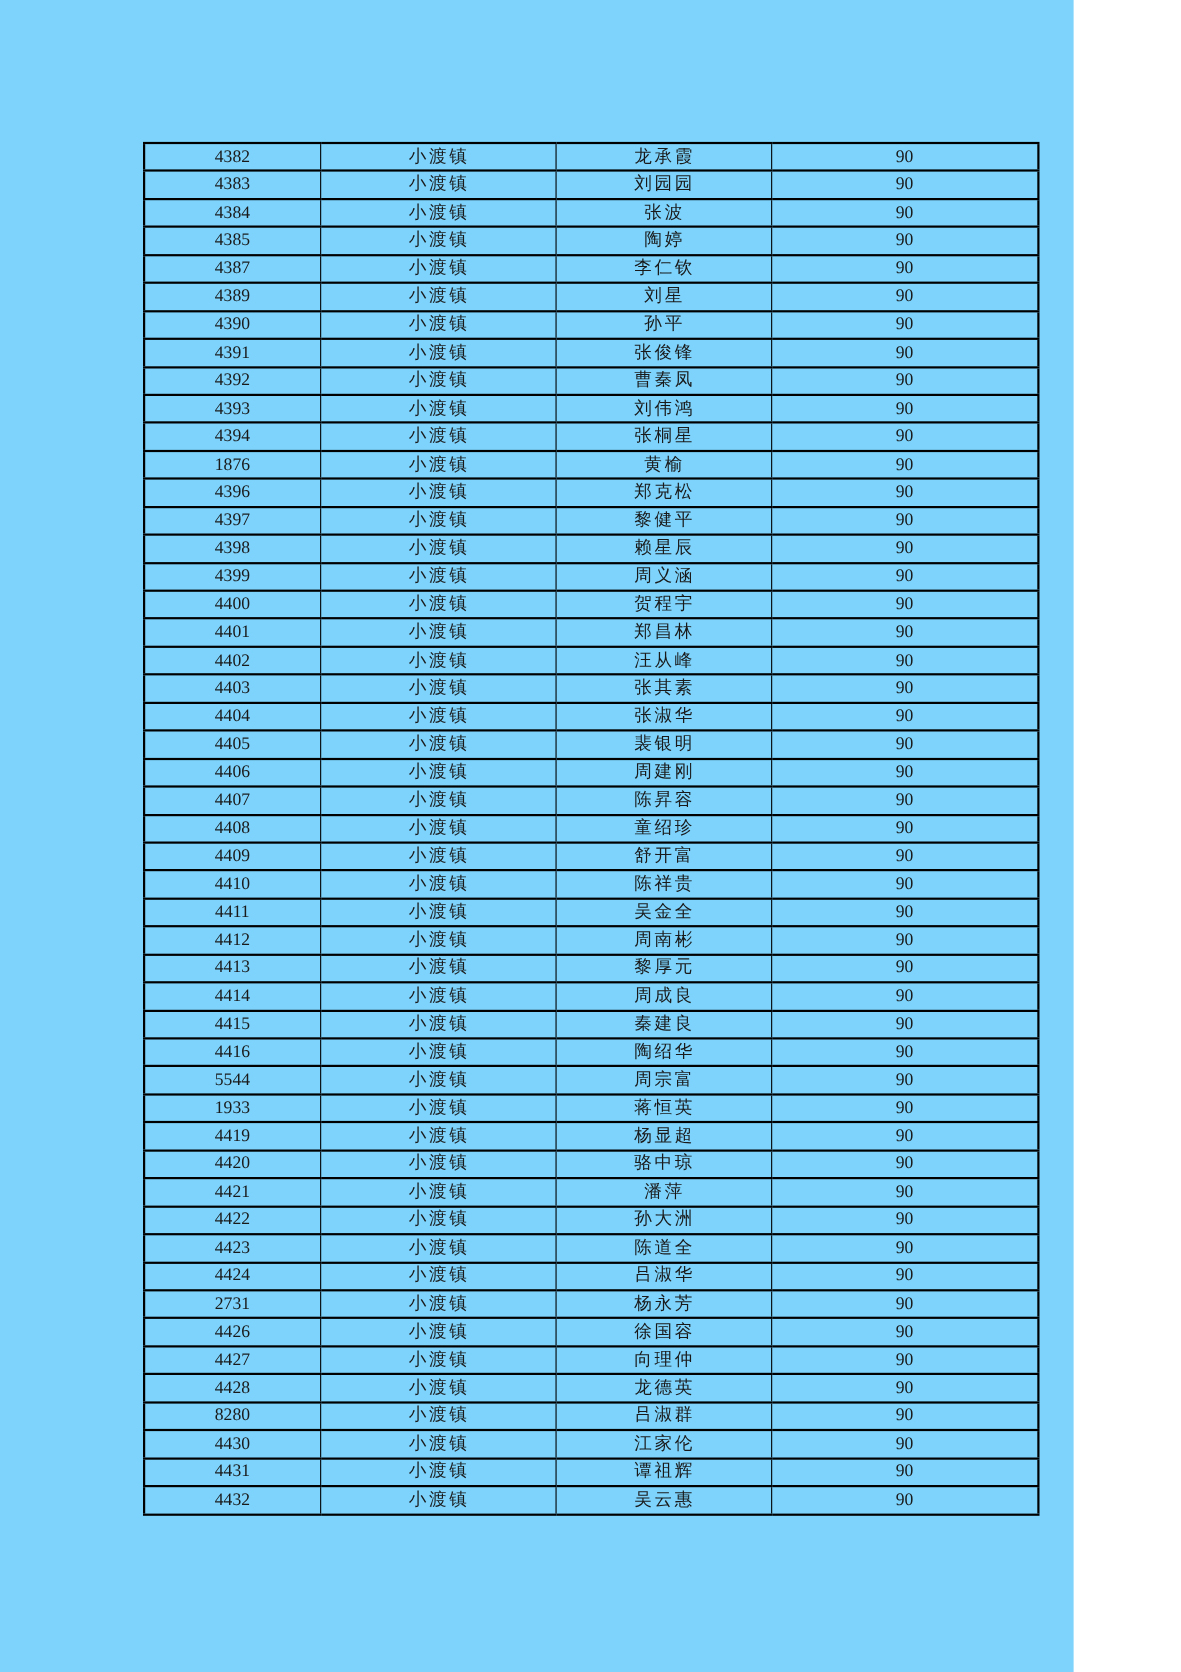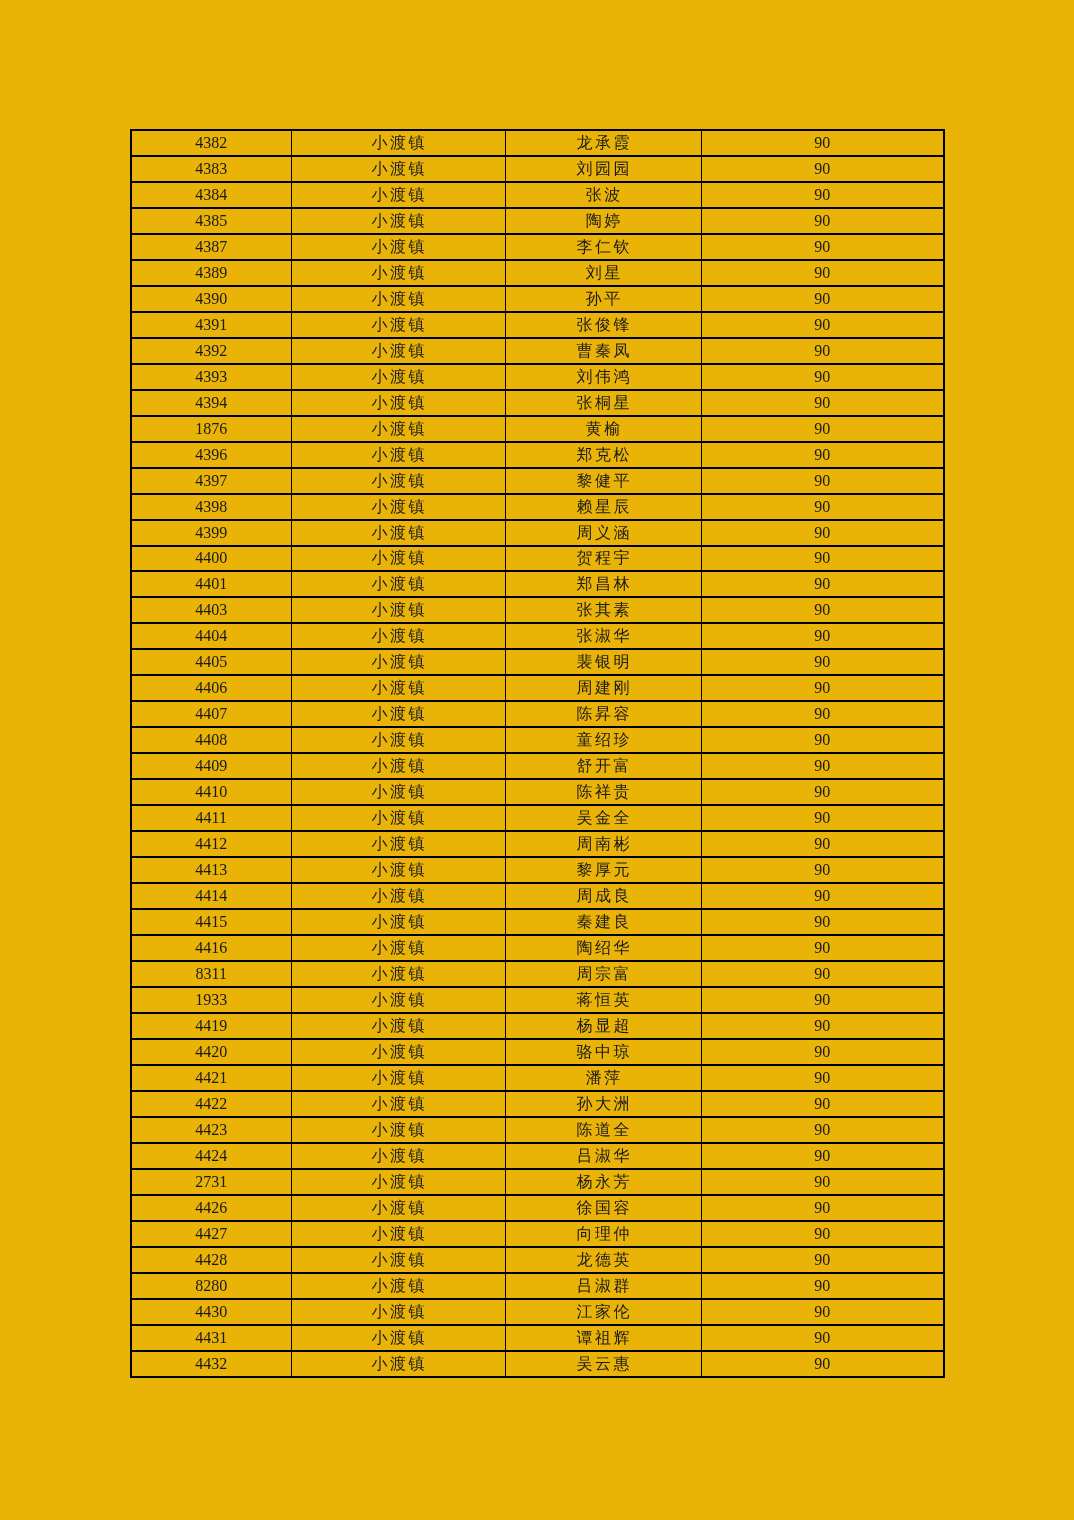--- a/index.html
+++ b/index.html
@@ -10,23 +10,23 @@
   body {
     width: 1074px;
     height: 1520px;
     position: relative;
     font-family: "Liberation Serif", "DejaVu Serif", serif;
     color: #1a1a1a;
   }
   .page {
     position: absolute;
     left: 0; top: 0;
-    width: 1074px;
+    width: 976px;
     height: 1520px;
-    background: #eab308;
+    background: #7dd3fc;
   }
   table.roster {
     position: absolute;
     left: 130px;
     top: 129px;
     width: 813px;
     height: 1249px;
     border-collapse: collapse;
     table-layout: fixed;
     border: 2px solid #000000;
@@ -190,20 +190,26 @@
           <td>90</td>
         </tr>
 
         <tr>
           <td>4401</td>
           <td class="zh">小渡镇</td>
           <td class="zh">郑昌林</td>
           <td>90</td>
         </tr>
 
+        <tr>
+          <td>4402</td>
+          <td class="zh">小渡镇</td>
+          <td class="zh">汪从峰</td>
+          <td>90</td>
+        </tr>
 
         <tr>
           <td>4403</td>
           <td class="zh">小渡镇</td>
           <td class="zh">张其素</td>
           <td>90</td>
         </tr>
 
         <tr>
           <td>4404</td>
@@ -290,21 +296,21 @@
         </tr>
 
         <tr>
           <td>4416</td>
           <td class="zh">小渡镇</td>
           <td class="zh">陶绍华</td>
           <td>90</td>
         </tr>
 
         <tr>
-          <td>8311</td>
+          <td>5544</td>
           <td class="zh">小渡镇</td>
           <td class="zh">周宗富</td>
           <td>90</td>
         </tr>
 
         <tr>
           <td>1933</td>
           <td class="zh">小渡镇</td>
           <td class="zh">蒋恒英</td>
           <td>90</td>

